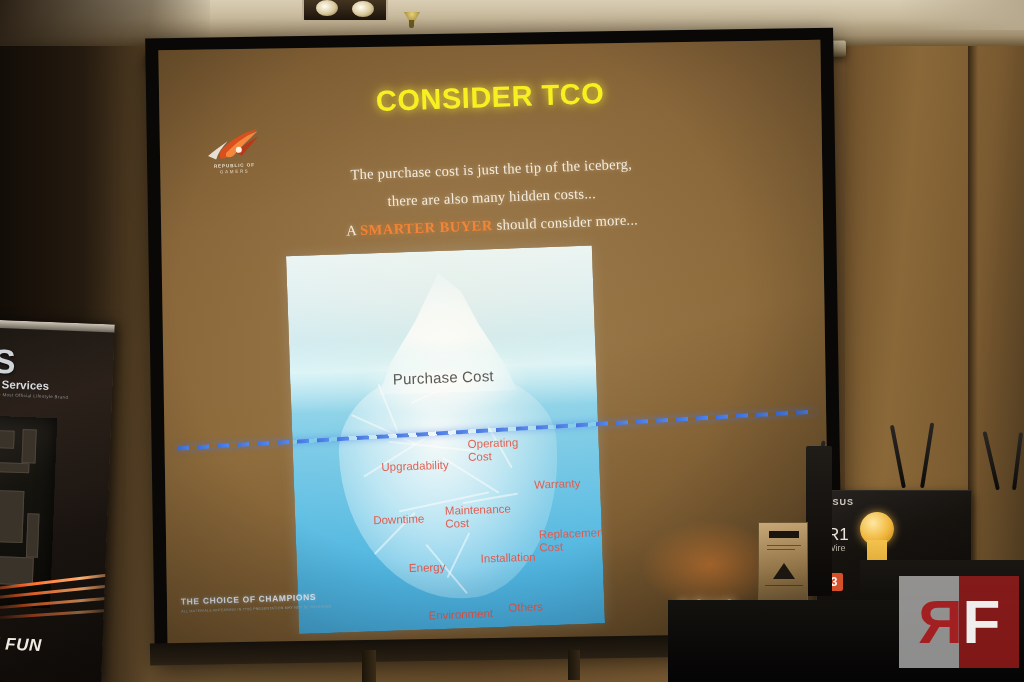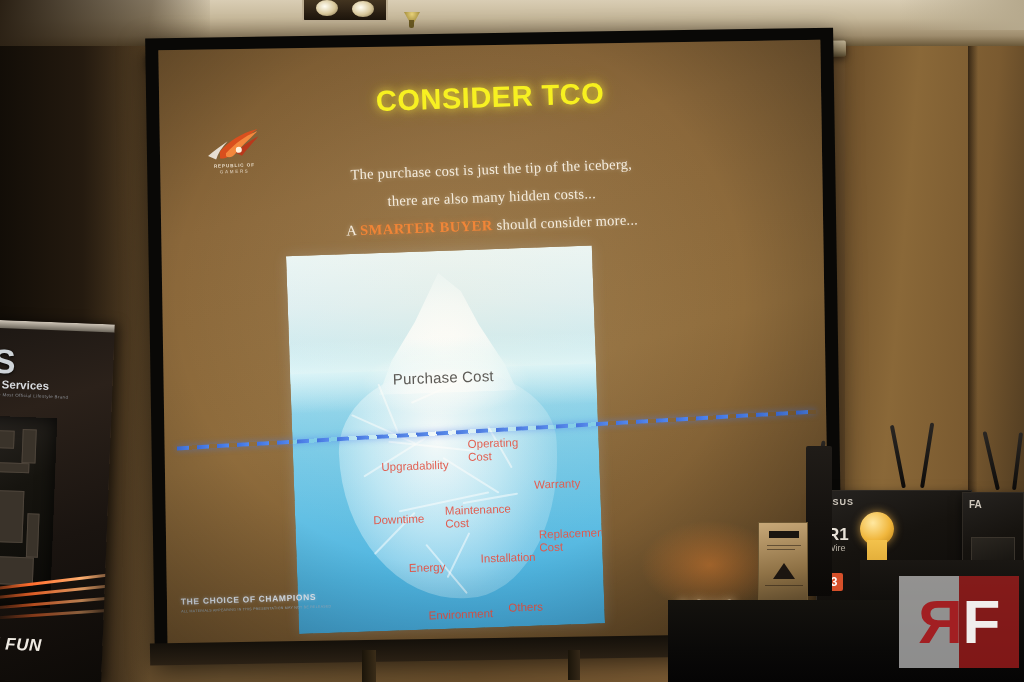--- a/index.html
+++ b/index.html
@@ -301,31 +301,26 @@
   <div class="glow-left"></div>
 
   <div class="antenna" style="left:812px;height:56px;top:440px;transform:rotate(10deg);"></div>
   <div class="antenna" style="left:902px;height:64px;top:424px;transform:rotate(-11deg);"></div>
   <div class="antenna" style="left:920px;height:66px;top:422px;transform:rotate(9deg);"></div>
   <div class="antenna" style="left:996px;height:60px;top:430px;transform:rotate(-13deg);"></div>
   <div class="antenna" style="left:1012px;height:58px;top:432px;transform:rotate(7deg);"></div>
 
   <div class="router-box" style="left:816px;top:490px;width:156px;height:112px;">
     <div style="position:absolute;left:8px;top:6px;font-size:9px;font-weight:bold;color:#cfc8bd;letter-spacing:1px;">ASUS</div>
-    <div style="position:absolute;left:10px;top:34px;font-size:17px;font-weight:bold;color:#e8e2d8;">R1</div>
+    <div style="position:absolute;left:10px;top:34px;font-size:17px;font-weight:normal;color:#e8e2d8;">R1</div>
     <div style="position:absolute;left:10px;top:52px;font-size:9px;color:#b9b2a6;">Wire</div>
     <div style="position:absolute;left:8px;top:82px;width:18px;height:18px;background:#d6502a;border-radius:2px;
                 color:#fff;font-size:12px;font-weight:bold;text-align:center;line-height:18px;">3</div>
   </div>
 
-  <div class="router-box" style="left:962px;top:492px;width:62px;height:108px;">
-    <div style="position:absolute;left:6px;top:6px;font-size:10px;font-weight:bold;color:#cfc8bd;">FA</div>
-    <div style="position:absolute;left:8px;top:44px;width:44px;height:40px;
-                background:linear-gradient(160deg,#2b2721,#100e0b);border:1px solid #3a342c;"></div>
-  </div>
 
   <div class="spk"></div>
 
   <div class="box-card" style="left:758px;top:522px;width:50px;height:80px;">
     <div class="card-strip" style="left:10px;top:8px;width:30px;height:7px;"></div>
     <div class="card-line" style="left:8px;top:22px;width:34px;"></div>
     <div class="card-line" style="left:8px;top:26px;width:28px;"></div>
     <div style="position:absolute;left:14px;top:40px;width:22px;height:16px;background:#1c1510;
                 clip-path:polygon(50% 0,100% 100%,0 100%);"></div>
     <div class="card-line" style="left:6px;top:62px;width:38px;"></div>

